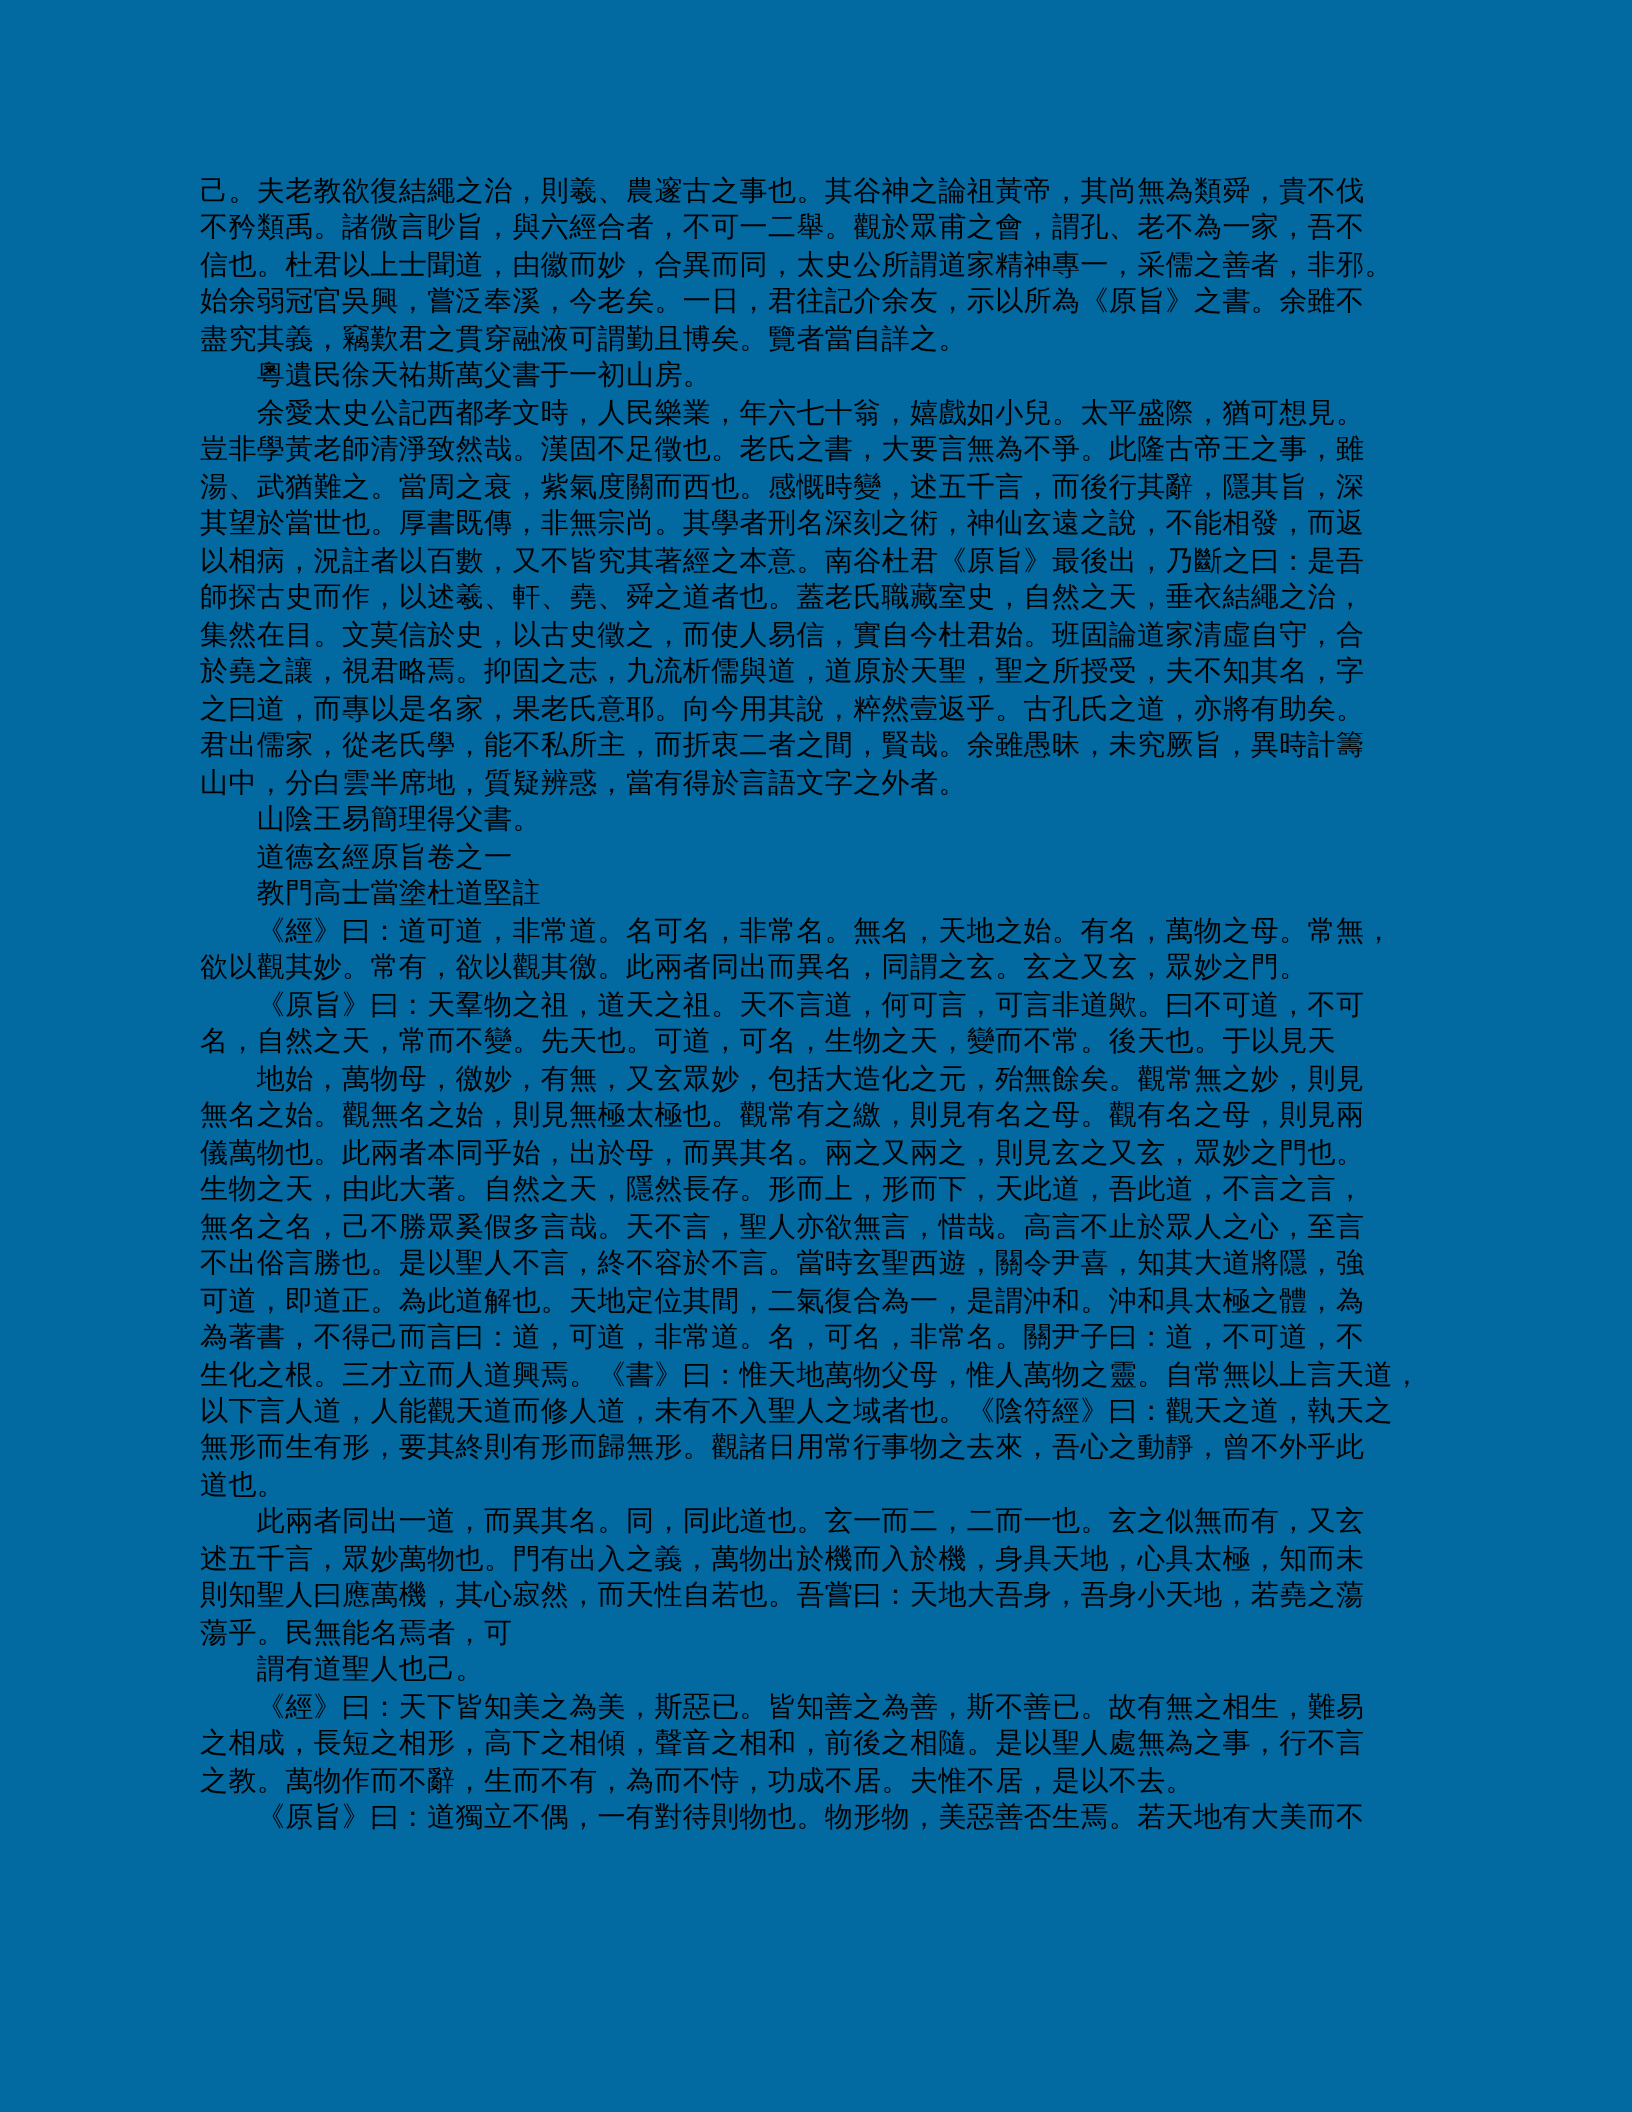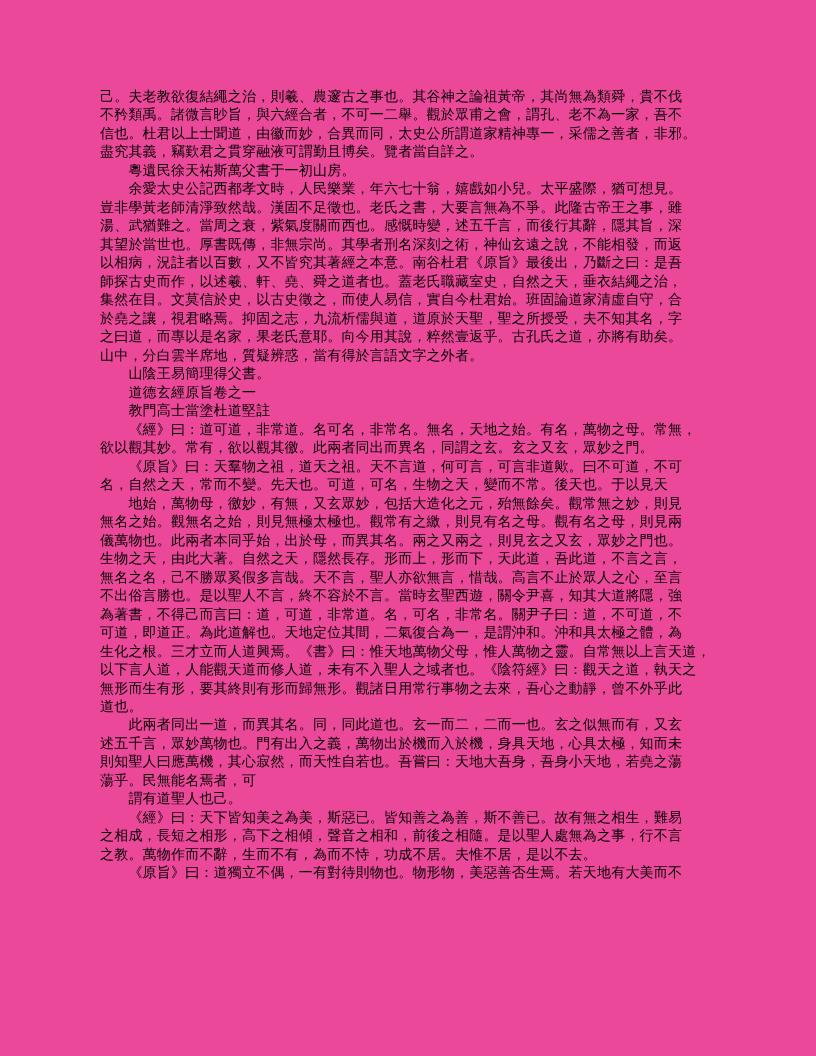--- a/index.html
+++ b/index.html
@@ -4,21 +4,21 @@
 <style>
   html, body {
     margin: 0;
     padding: 0;
     background: #ffffff;
   }
   .sheet {
     position: relative;
     width: 816px;
     height: 1056px;
-    background: #ec4899;
+    background: #0369a1;
     overflow: hidden;
   }
   .textblock {
     position: absolute;
     left: 100px;
     top: 88px;
     width: 640px;
   }
   .line {
     font-family: "Liberation Serif", "DejaVu Serif", serif;
@@ -30,47 +30,49 @@
   }
 </style>
 </head>
 <body>
 
 <div class="sheet">
   <div class="textblock">
     <div class="line">己。夫老教欲復結繩之治，則羲、農邃古之事也。其谷神之論祖黃帝，其尚無為類舜，貴不伐</div>
     <div class="line">不矜類禹。諸微言眇旨，與六經合者，不可一二舉。觀於眾甫之會，謂孔、老不為一家，吾不</div>
     <div class="line">信也。杜君以上士聞道，由徽而妙，合異而同，太史公所謂道家精神專一，采儒之善者，非邪。</div>
+    <div class="line">始余弱冠官吳興，嘗泛奉溪，今老矣。一日，君往記介余友，示以所為《原旨》之書。余雖不</div>
     <div class="line">盡究其義，竊歎君之貫穿融液可謂勤且博矣。覽者當自詳之。</div>
     <div class="line">　　粵遺民徐天祐斯萬父書于一初山房。</div>
     <div class="line">　　余愛太史公記西都孝文時，人民樂業，年六七十翁，嬉戲如小兒。太平盛際，猶可想見。</div>
     <div class="line">豈非學黃老師清淨致然哉。漢固不足徵也。老氏之書，大要言無為不爭。此隆古帝王之事，雖</div>
     <div class="line">湯、武猶難之。當周之衰，紫氣度關而西也。感慨時變，述五千言，而後行其辭，隱其旨，深</div>
     <div class="line">其望於當世也。厚書既傳，非無宗尚。其學者刑名深刻之術，神仙玄遠之說，不能相發，而返</div>
     <div class="line">以相病，況註者以百數，又不皆究其著經之本意。南谷杜君《原旨》最後出，乃斷之曰：是吾</div>
     <div class="line">師探古史而作，以述羲、軒、堯、舜之道者也。蓋老氏職藏室史，自然之天，垂衣結繩之治，</div>
     <div class="line">集然在目。文莫信於史，以古史徵之，而使人易信，實自今杜君始。班固論道家清虛自守，合</div>
     <div class="line">於堯之讓，視君略焉。抑固之志，九流析儒與道，道原於天聖，聖之所授受，夫不知其名，字</div>
     <div class="line">之曰道，而專以是名家，果老氏意耶。向今用其說，粹然壹返乎。古孔氏之道，亦將有助矣。</div>
+    <div class="line">君出儒家，從老氏學，能不私所主，而折衷二者之間，賢哉。余雖愚昧，未究厥旨，異時計籌</div>
     <div class="line">山中，分白雲半席地，質疑辨惑，當有得於言語文字之外者。</div>
     <div class="line">　　山陰王易簡理得父書。</div>
     <div class="line">　　道德玄經原旨卷之一</div>
     <div class="line">　　教門高士當塗杜道堅註</div>
     <div class="line">　　《經》曰：道可道，非常道。名可名，非常名。無名，天地之始。有名，萬物之母。常無，</div>
     <div class="line">欲以觀其妙。常有，欲以觀其徼。此兩者同出而異名，同謂之玄。玄之又玄，眾妙之門。</div>
     <div class="line">　　《原旨》曰：天羣物之祖，道天之祖。天不言道，何可言，可言非道歟。曰不可道，不可</div>
     <div class="line">名，自然之天，常而不變。先天也。可道，可名，生物之天，變而不常。後天也。于以見天</div>
     <div class="line">　　地始，萬物母，徼妙，有無，又玄眾妙，包括大造化之元，殆無餘矣。觀常無之妙，則見</div>
     <div class="line">無名之始。觀無名之始，則見無極太極也。觀常有之繳，則見有名之母。觀有名之母，則見兩</div>
     <div class="line">儀萬物也。此兩者本同乎始，出於母，而異其名。兩之又兩之，則見玄之又玄，眾妙之門也。</div>
     <div class="line">生物之天，由此大著。自然之天，隱然長存。形而上，形而下，天此道，吾此道，不言之言，</div>
     <div class="line">無名之名，己不勝眾奚假多言哉。天不言，聖人亦欲無言，惜哉。高言不止於眾人之心，至言</div>
     <div class="line">不出俗言勝也。是以聖人不言，終不容於不言。當時玄聖西遊，關令尹喜，知其大道將隱，強</div>
+    <div class="line">可道，即道正。為此道解也。天地定位其間，二氣復合為一，是謂沖和。沖和具太極之體，為</div>
     <div class="line">為著書，不得己而言曰：道，可道，非常道。名，可名，非常名。關尹子曰：道，不可道，不</div>
-    <div class="line">可道，即道正。為此道解也。天地定位其間，二氣復合為一，是謂沖和。沖和具太極之體，為</div>
     <div class="line">生化之根。三才立而人道興焉。《書》曰：惟天地萬物父母，惟人萬物之靈。自常無以上言天道，</div>
     <div class="line">以下言人道，人能觀天道而修人道，未有不入聖人之域者也。《陰符經》曰：觀天之道，執天之</div>
     <div class="line">無形而生有形，要其終則有形而歸無形。觀諸日用常行事物之去來，吾心之動靜，曾不外乎此</div>
     <div class="line">道也。</div>
     <div class="line">　　此兩者同出一道，而異其名。同，同此道也。玄一而二，二而一也。玄之似無而有，又玄</div>
     <div class="line">述五千言，眾妙萬物也。門有出入之義，萬物出於機而入於機，身具天地，心具太極，知而未</div>
     <div class="line">則知聖人曰應萬機，其心寂然，而天性自若也。吾嘗曰：天地大吾身，吾身小天地，若堯之蕩</div>
     <div class="line">蕩乎。民無能名焉者，可</div>
     <div class="line">　　謂有道聖人也己。</div>
     <div class="line">　　《經》曰：天下皆知美之為美，斯惡已。皆知善之為善，斯不善已。故有無之相生，難易</div>

